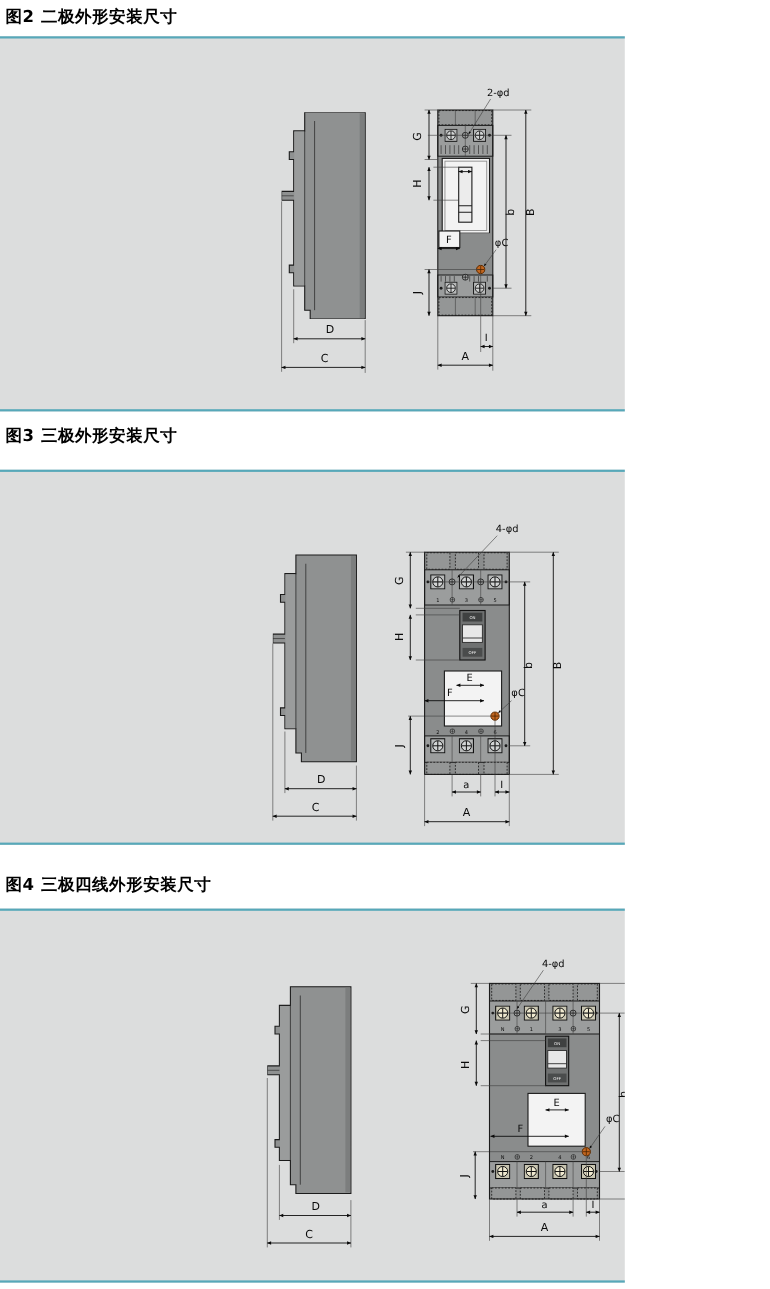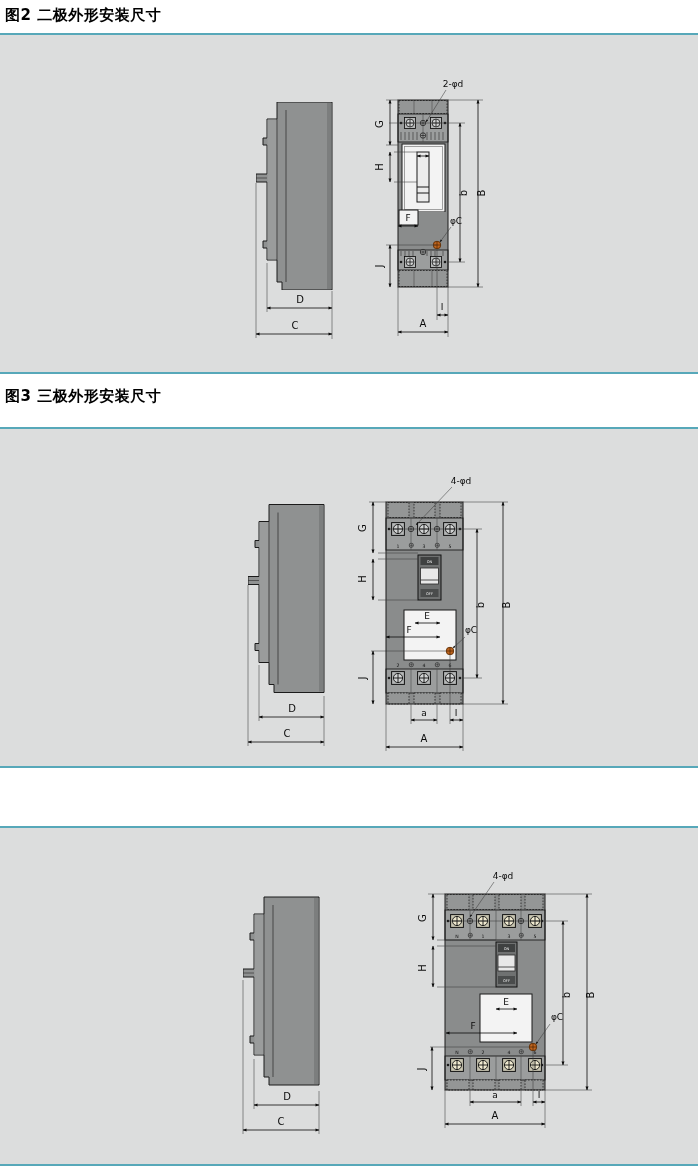--- a/index.html
+++ b/index.html
@@ -1,16 +1,16 @@
 <!DOCTYPE html>
 <html><head>
 <meta charset="utf-8">
 <style>
   html,body{margin:0;padding:0;background:#ffffff;}
-  .page{position:relative;width:698px;height:1172px;background:#ffffff;overflow:hidden;
+  .page{position:relative;width:568px;height:1172px;background:#ffffff;overflow:hidden;
         font-family:"DejaVu Sans","Liberation Sans",sans-serif;}
   .fig-title{position:absolute;left:5px;font-size:15px;font-weight:600;color:#000;letter-spacing:.5px;}
   .panel{position:absolute;left:0;width:700px;background:#dcdddd;box-sizing:border-box;
          border-top:2px solid #57a8b9;border-bottom:2px solid #57a8b9;}
   .panel svg{display:block;}
   .ol{fill:none;stroke:#1b1b1b;stroke-width:1;}
   .dim{stroke:#0a0a0a;stroke-width:.8;fill:none;}
   .ext{stroke:#3d3d3d;stroke-width:.55;fill:none;}
   .sep{stroke:#4a4a4a;stroke-width:.6;}
   .fin{stroke:#3c3c3c;stroke-width:.7;fill:none;}
@@ -256,20 +256,21 @@
         <line class="ext" x1="463" y1="275" x2="463" y2="322"></line>
         <line class="dim" x1="450" y1="291" x2="463" y2="291" marker-start="url(#ar)" marker-end="url(#ar)"></line>
         <text class="slab mid" x="456" y="287">I</text>
         <line class="ext" x1="386" y1="275" x2="386" y2="322"></line>
         <line class="dim" x1="386" y1="318" x2="463" y2="318" marker-start="url(#ar)" marker-end="url(#ar)"></line>
         <text class="dlab mid" x="424" y="313">A</text>
       </g>
     </svg>
   </div>
 
+  <div class="fig-title" style="top:795px">图4 三极四线外形安装尺寸</div>
   <div class="panel" style="top:826px;height:340px">
     <svg width="700" height="336" viewBox="0 0 700 336">
       <g>
         <use href="#sv" x="243" y="64" width="80" height="198"></use>
         <line class="ext" x1="254" y1="231" x2="254" y2="281"></line>
         <line class="ext" x1="319" y1="263" x2="319" y2="306"></line>
         <line class="ext" x1="243" y1="152" x2="243" y2="306"></line>
         <line class="dim" x1="254" y1="277" x2="319" y2="277" marker-start="url(#ar)" marker-end="url(#ar)"></line>
         <text class="dlab mid" x="287" y="272">D</text>
         <line class="dim" x1="243" y1="302" x2="319" y2="302" marker-start="url(#ar)" marker-end="url(#ar)"></line>

